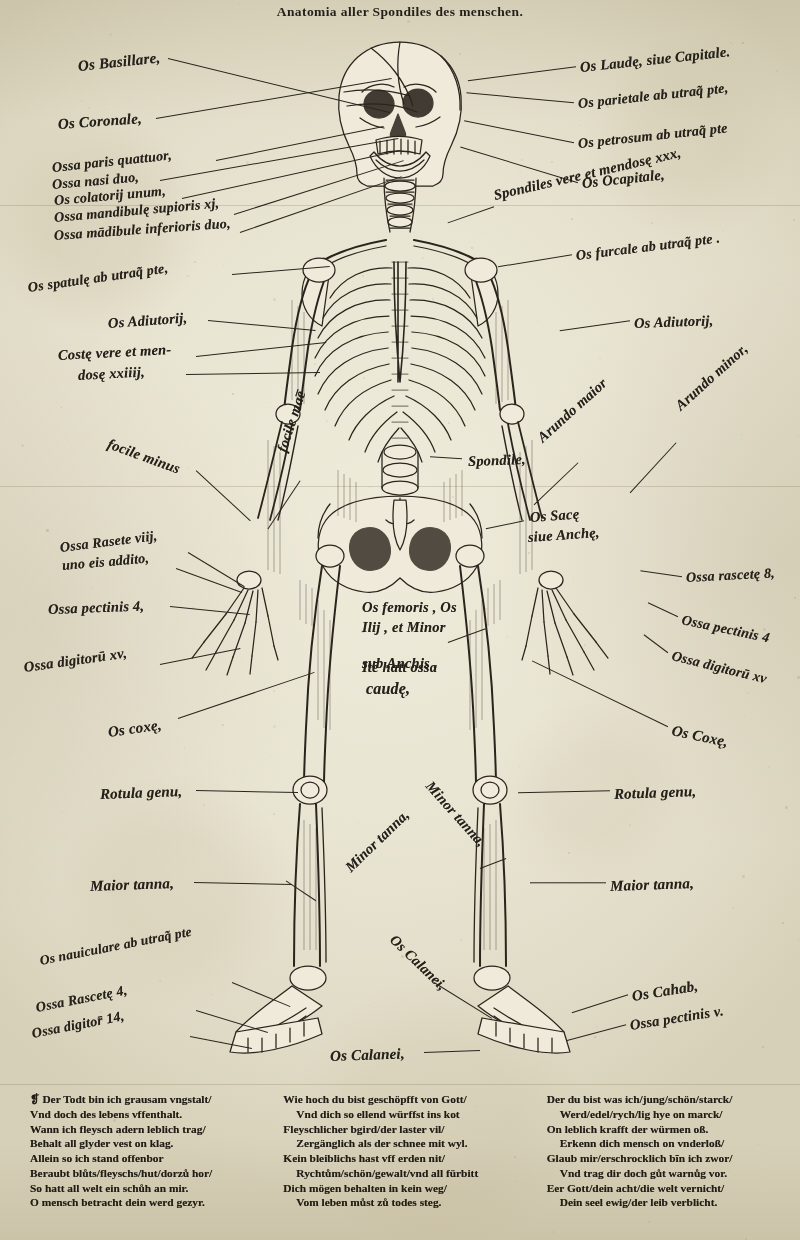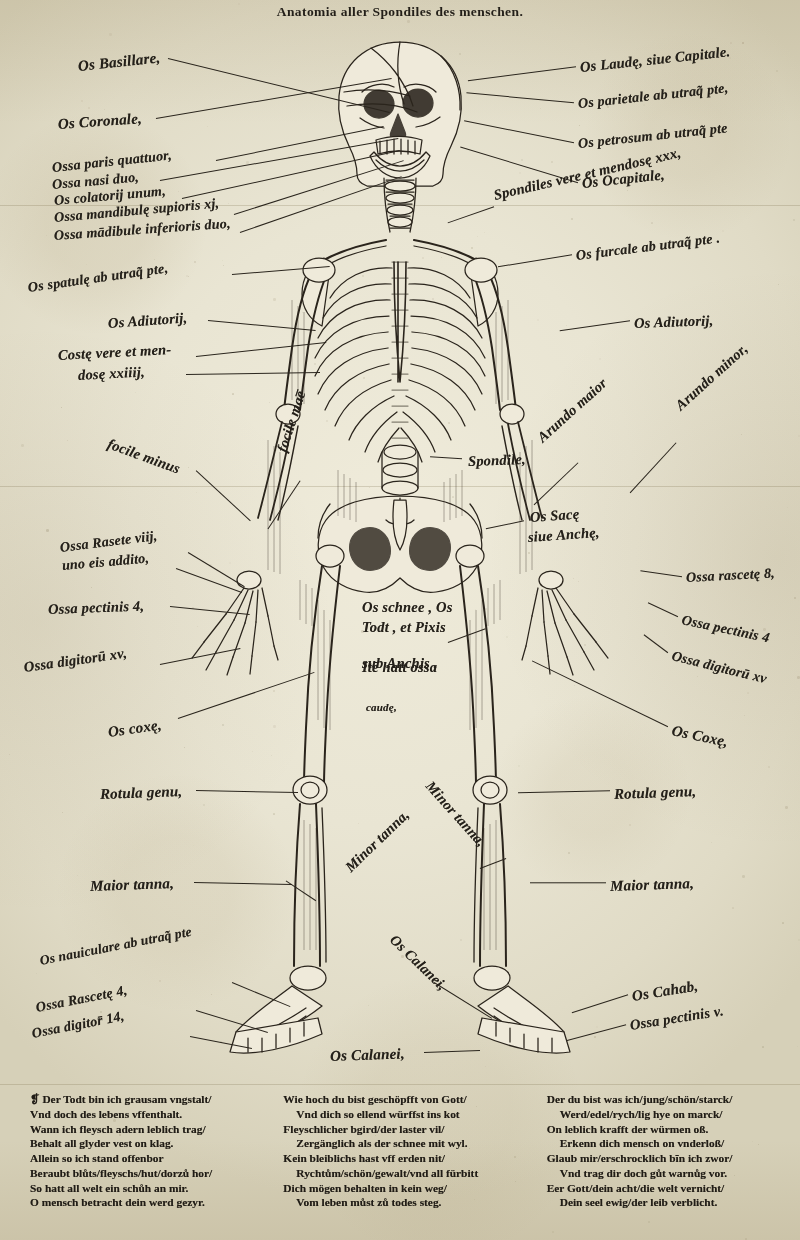--- a/index.html
+++ b/index.html
@@ -514,25 +514,25 @@
     <div class="lbl" style="left: 528px; top: 530px; font-size: 14.5px; transform: rotate(-4deg); transform-origin: 0px 50%;">siue Anchę,</div>
     <div class="lbl" style="left: 686px; top: 570px; font-size: 14px; transform: rotate(-3deg); transform-origin: 0px 50%;">Ossa rascetę 8,</div>
     <div class="lbl" style="left: 682px; top: 612px; font-size: 14px; transform: rotate(12deg); transform-origin: 0px 50%;">Ossa pectinis 4</div>
     <div class="lbl" style="left: 672px; top: 648px; font-size: 14px; transform: rotate(14deg); transform-origin: 0px 50%;">Ossa digitorū xv</div>
     <div class="lbl" style="left: 672px; top: 722px; font-size: 15px; transform: rotate(12deg); transform-origin: 0px 50%;">Os Coxę,</div>
     <div class="lbl" style="left: 614px; top: 786px; font-size: 15px; transform: rotate(-2deg); transform-origin: 0px 50%;">Rotula genu,</div>
     <div class="lbl" style="left: 610px; top: 878px; font-size: 15px; transform: rotate(-2deg); transform-origin: 0px 50%;">Maior tanna,</div>
     <div class="lbl" style="left: 632px; top: 988px; font-size: 15px; transform: rotate(-9deg); transform-origin: 0px 50%;">Os Cahab,</div>
     <div class="lbl" style="left: 630px; top: 1018px; font-size: 14.5px; transform: rotate(-9deg); transform-origin: 0px 50%;">Ossa pectinis v.</div>
     <div class="lbl" style="left: 468px; top: 454px; font-size: 14.5px; transform: rotate(-2deg); transform-origin: 0px 50%;">Spondile,</div>
-    <div class="lbl" style="left: 362px; top: 600px; font-size: 14.5px; transform: rotate(0deg); transform-origin: 0px 50%;">Os schnee , Os</div>
-    <div class="lbl" style="left: 362px; top: 620px; font-size: 14.5px; transform: rotate(0deg); transform-origin: 0px 50%;">Todt , et Pixis</div>
+    <div class="lbl" style="left: 362px; top: 600px; font-size: 14.5px; transform: rotate(0deg); transform-origin: 0px 50%;">Os femoris , Os</div>
+    <div class="lbl" style="left: 362px; top: 620px; font-size: 14.5px; transform: rotate(0deg); transform-origin: 0px 50%;">Ilij , et Minor</div>
     <div class="lbl" style="left: 362px; top: 656px; font-size: 14.5px; transform: rotate(0deg); transform-origin: 0px 50%;">sub Anchis ,</div>
     <div class="lbl" style="left: 362px; top: 660px; font-size: 14.5px; transform: rotate(0deg); transform-origin: 0px 50%;">Itē hatt ossa</div>
-    <div class="lbl" style="left: 366px; top: 680px; font-size: 11px; transform: rotate(0deg); transform-origin: 0px 50%; margin-top: 22px;">caudę,</div>
+    <div class="lbl" style="left: 366px; top: 680px; font-size: 16px; transform: rotate(0deg); transform-origin: 0px 50%;">caudę,</div>
     <div class="lbl" style="left: 348px; top: 862px; font-size: 14.5px; transform: rotate(-44deg); transform-origin: 0px 50%;">Minor tanna,</div>
     <div class="lbl" style="left: 428px; top: 776px; font-size: 14.5px; transform: rotate(48deg); transform-origin: 0px 50%;">Minor tanna,</div>
     <div class="lbl" style="left: 392px; top: 930px; font-size: 14.5px; transform: rotate(44deg); transform-origin: 0px 50%;">Os Calanei,</div>
   </div>
 
 <div id="verses">
   <div class="vcol" id="vcol1"><span class="fl">❡ Der Todt bin ich grausam vngstalt/</span><span class="fl">Vnd doch des lebens vffenthalt.</span><span class="fl">Wann ich fleysch adern leblich trag/</span><span class="fl">Behalt all glyder vest on klag.</span><span class="fl">Allein so ich stand offenbor</span><span class="fl">Beraubt blůts/fleyschs/hut/dorzů hor/</span><span class="fl">So hatt all welt ein schůh an mir.</span><span class="fl">O mensch betracht dein werd gezyr.</span></div>
   <div class="vcol" id="vcol2"><span class="fl">Wie hoch du bist geschöpfft von Gott/</span><span class="ind">Vnd dich so ellend würffst ins kot</span><span class="fl">Fleyschlicher bgird/der laster vil/</span><span class="ind">Zergänglich als der schnee mit wyl.</span><span class="fl">Kein bleiblichs hast vff erden nit/</span><span class="ind">Rychtům/schön/gewalt/vnd all fürbitt</span><span class="fl">Dich mögen behalten in kein weg/</span><span class="ind">Vom leben můst zů todes steg.</span></div>
   <div class="vcol" id="vcol3"><span class="fl">Der du bist was ich/jung/schön/starck/</span><span class="ind">Werd/edel/rych/lig hye on marck/</span><span class="fl">On leblich krafft der würmen oß.</span><span class="ind">Erkenn dich mensch on vnderloß/</span><span class="fl">Glaub mir/erschrocklich bĩn ich zwor/</span><span class="ind">Vnd trag dir doch gůt warnůg vor.</span><span class="fl">Eer Gott/dein acht/die welt vernicht/</span><span class="ind">Dein seel ewig/der leib verblicht.</span></div>
 </div>

